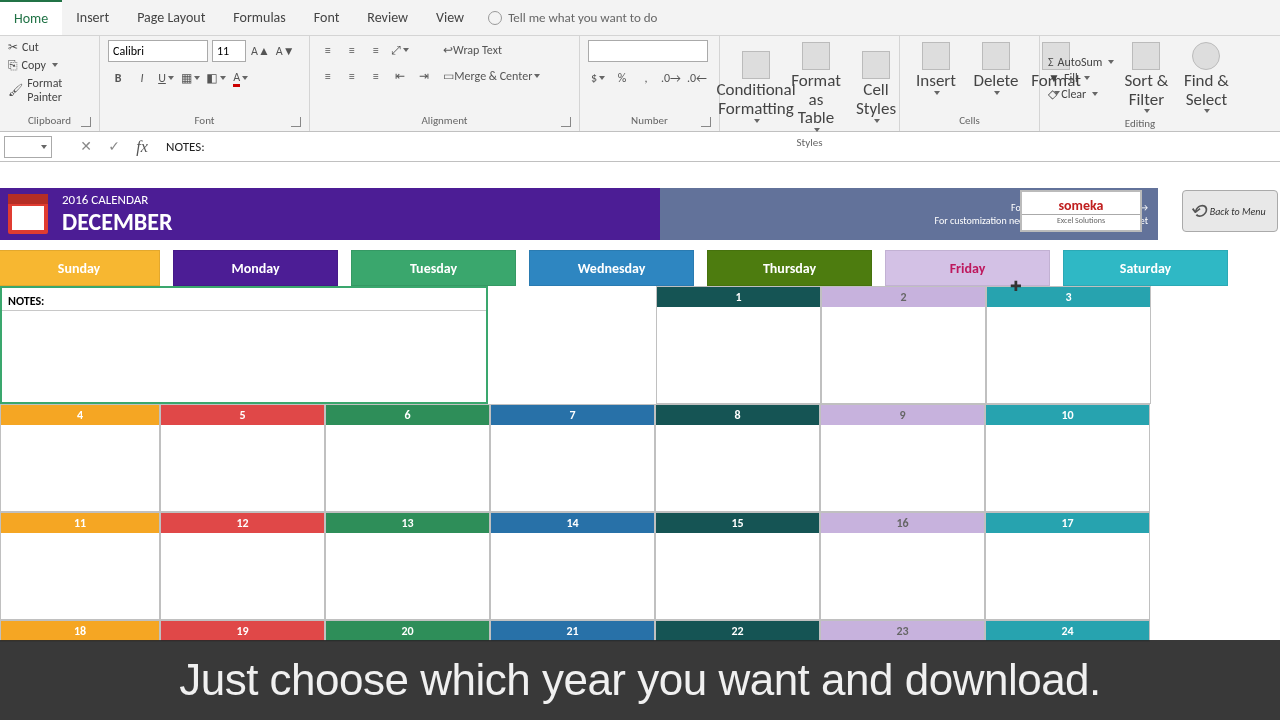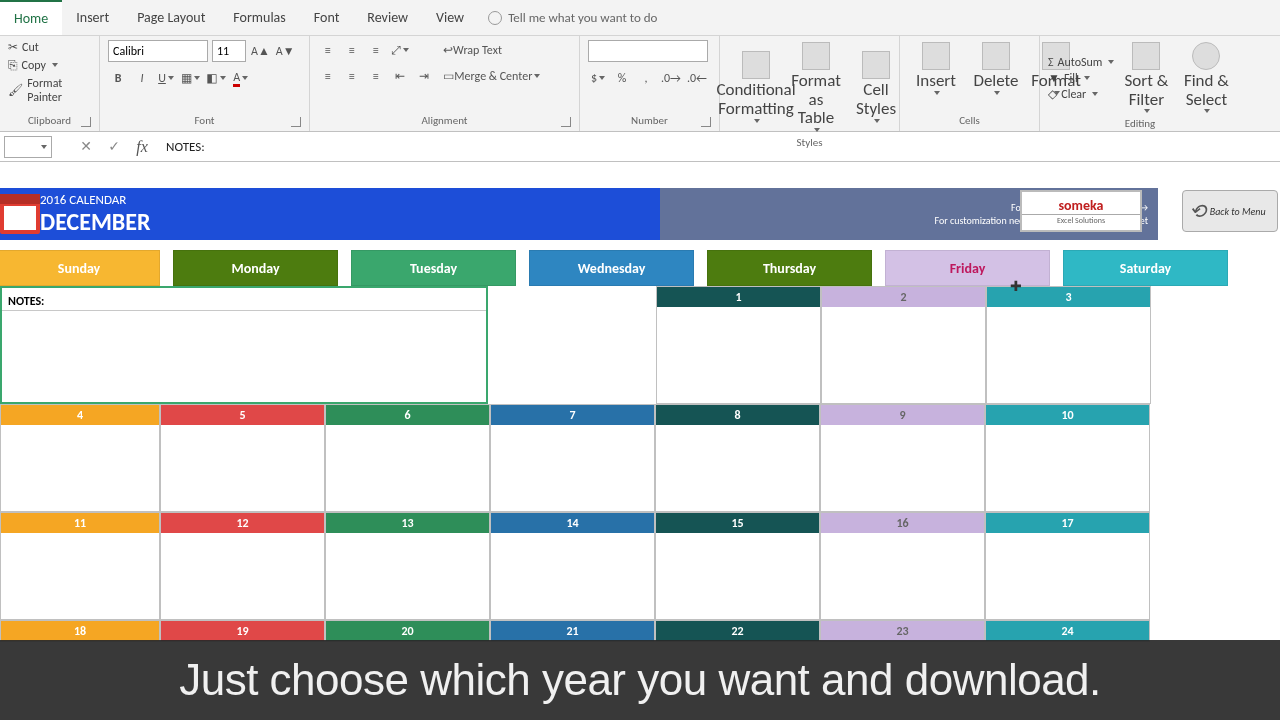--- a/index.html
+++ b/index.html
@@ -30,21 +30,21 @@
 .caret { display:inline-block; border-top: 4px solid #666; border-left: 3px solid transparent; border-right: 3px solid transparent; margin-left: 2px; }
 .editrow { display:flex; align-items:center; gap:4px; font-size:12px; color:#444; cursor:pointer; }
 
 
 .fbar { height: 30px; border-bottom: 1px solid #c0c0c0; display: flex; align-items: center; }
 .namebox { width: 48px; height: 22px; border: 1px solid #aaa; margin-left: 4px; display:flex; align-items:center; justify-content:flex-end; padding-right:4px; }
 .fbtn { width: 28px; text-align: center; color: #888; font-size: 14px; cursor: pointer; }
 .fx { font-style: italic; font-family: serif; color: #555; width: 28px; text-align: center; }
 .finput { flex: 1; height: 22px; border: none; font-size: 13px; padding-left: 10px; color: #222; }
 .calhdr { position: absolute; top: 188px; left: 0; width: 1158px; height: 52px; display: flex; }
-.calhdr-left { flex: 0 0 660px; background: #1d4ed8; color: #fff; display: flex; align-items: center; gap: 0; }
+.calhdr-left { flex: 0 0 660px; background: #4c1d95; color: #fff; display: flex; align-items: center; padding-left: 8px; gap: 14px; }
 .calhdr-left .calicon { width: 40px; height: 40px; background: #e03c31; border-radius: 2px; position: relative; }
 .calhdr-left .calicon:before { content:""; position:absolute; left:4px; right:4px; top:12px; bottom:4px; background:#fff; }
 .calhdr-left .calicon .t { position:absolute; top:0; left:0; right:0; height:10px; background:#b52e25; }
 .calhdr-right { flex: 1; background: #62729a; color: #fff; display: flex; flex-direction: column; align-items: flex-end; justify-content: center; font-size: 10px; padding-right: 10px; line-height: 1.3; }
 .logo { position: absolute; top: 190px; left: 1020px; width: 122px; height: 42px; background: #fff; border: 2px solid #bbb; display: flex; flex-direction: column; align-items: center; justify-content: center; font-size: 14px; font-weight: bold; color: #c02020; }
 .logo .sub { font-size: 8px; color: #666; font-weight: normal; border-top: 1px solid #aaa; width: 100%; text-align: center; }
 .backmenu { position: absolute; top: 190px; right: 2px; width: 96px; height: 42px; background: #e8e8e8; border: 1px solid #aaa; border-radius: 4px; display: flex; align-items: center; gap: 4px; padding: 0 6px; cursor: pointer; font-size: 10px; color: #333; font-style: italic; }
 .backmenu .ar { font-size: 20px; color: #555; }
 
 
@@ -55,21 +55,21 @@
 .week { display: flex; }
 .cell { flex: 0 0 165px; border: 1px solid #c0c0c0; }
 .cell:first-child { flex:0 0 160px; }
 .datebar { height: 20px; color: #fff; text-align: center; font-size: 12px; font-weight: 600; line-height: 20px; }
 .body { height: 86px; background: #fff; }
 .notes { width: 488px; border: 2px solid #3aa76d; background:#fff; }
 .notes .nlbl { font-size: 12px; font-weight: bold; padding: 6px; height: 22px; }
 .notes .nbody { height: 92px; border-top: 1px solid #c8c8c8; }
 
 .c-sun { background: #f7b731; } .c-sun-d { background:#f5a623; }
-.c-mon { background: #4d7c0f; } .c-mon-d { background:#e04848; }
+.c-mon { background: #4c1d95; } .c-mon-d { background:#e04848; }
 .c-tue { background: #3aa76d; } .c-tue-d { background:#2e8e59; }
 .c-wed { background: #2e86c1; } .c-wed-d { background:#2871a8; }
 .c-thu { background: #4d7c0f; color:#fff } .c-thu-d { background:#155454; }
 .c-fri { background: #d3c1e5; color:#be185d } .c-fri-d { background:#c7b2dd; color:#666; }
 .c-sat { background: #2fb8c5; } .c-sat-d { background:#27a3af; }
 
 .cursor-cross { position: absolute; top: 278px; left: 1010px; font-size: 14px; color: #333; }
 
 
 .subtitle { position: absolute; left: 0; right: 0; bottom: 0; height: 80px; background: rgba(40,40,40,0.92); color: #f0f0f0; font-size: 44px; font-family: "Arial Narrow", Arial, sans-serif; display: flex; align-items: center; justify-content: center; letter-spacing: -0.5px; }

